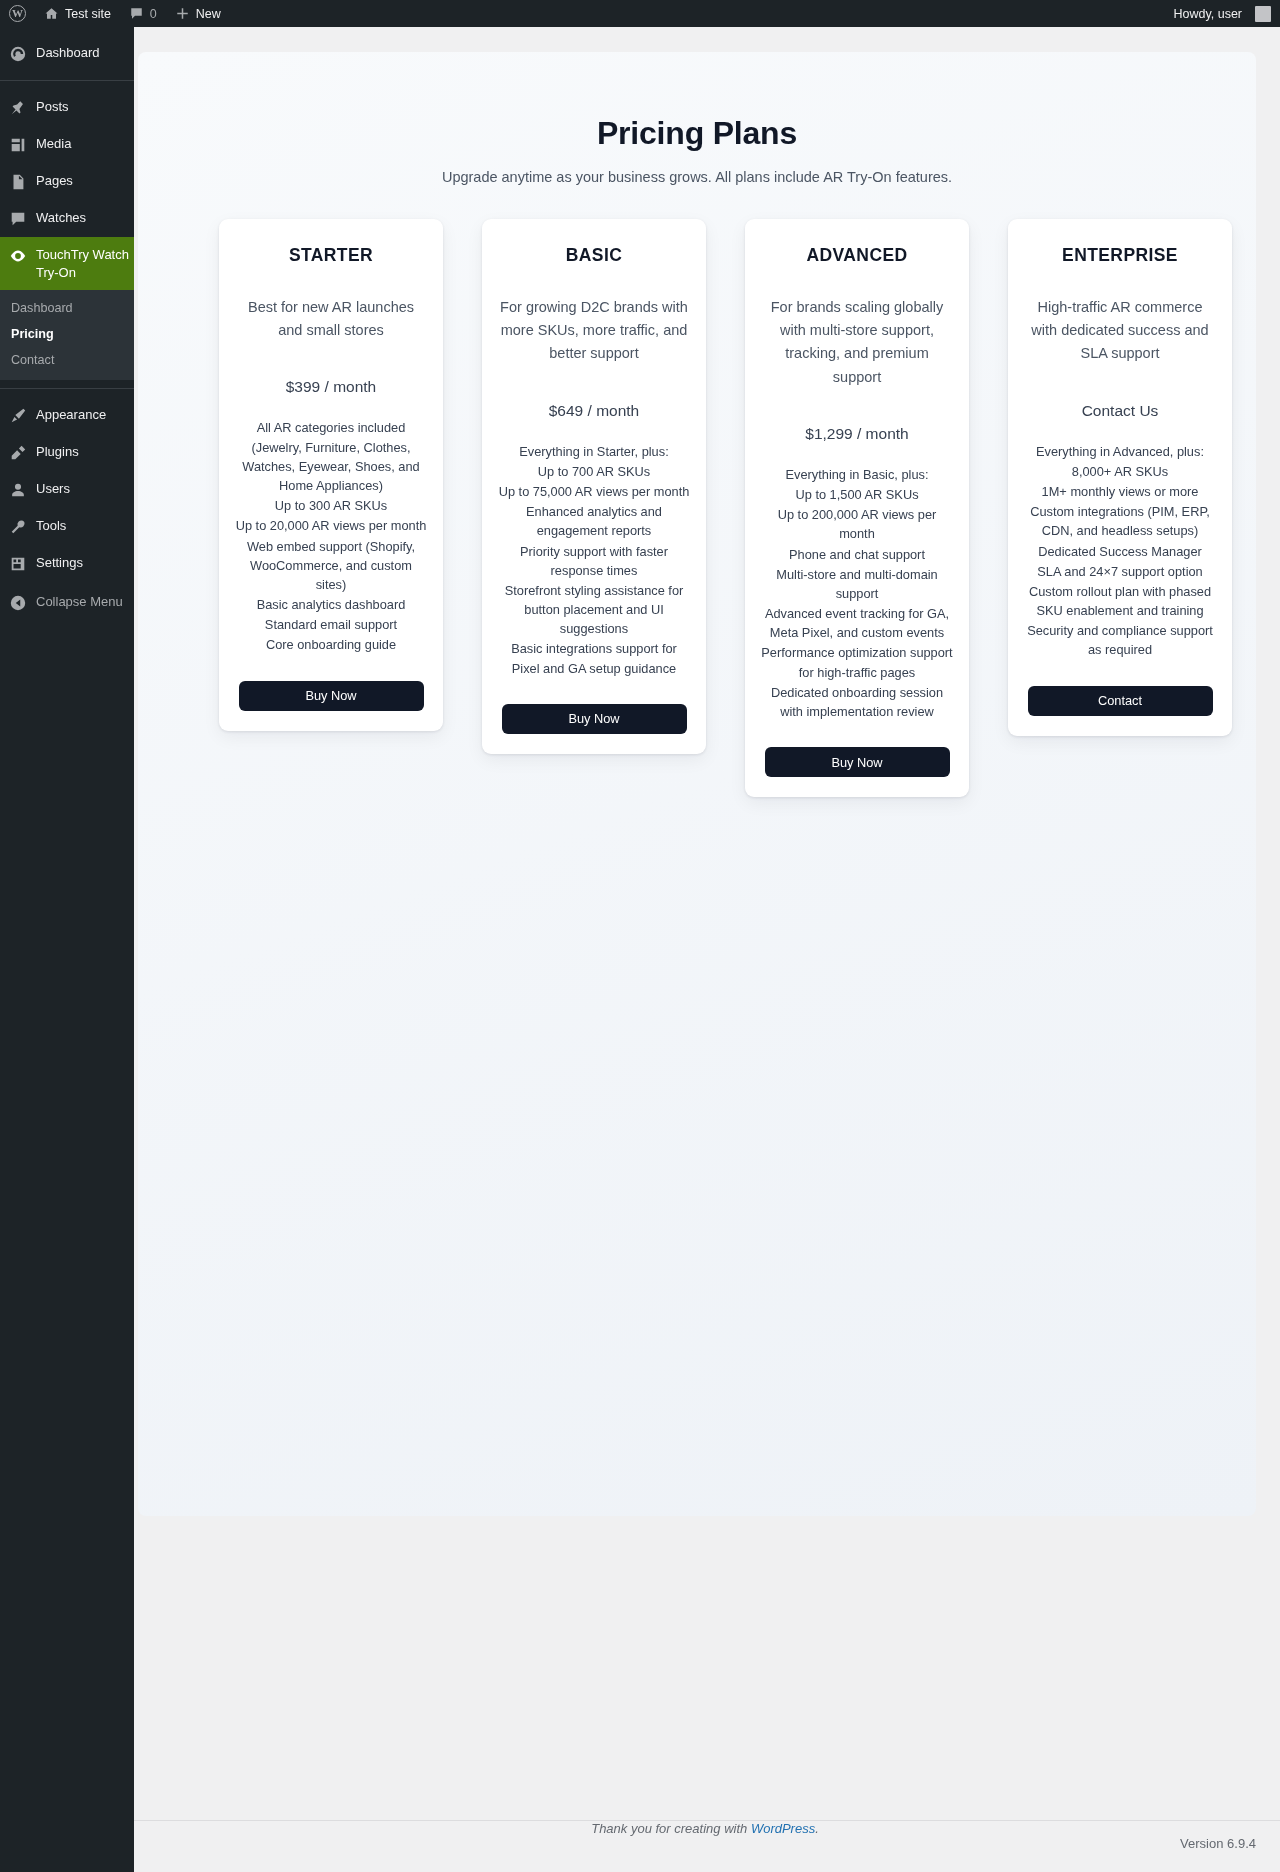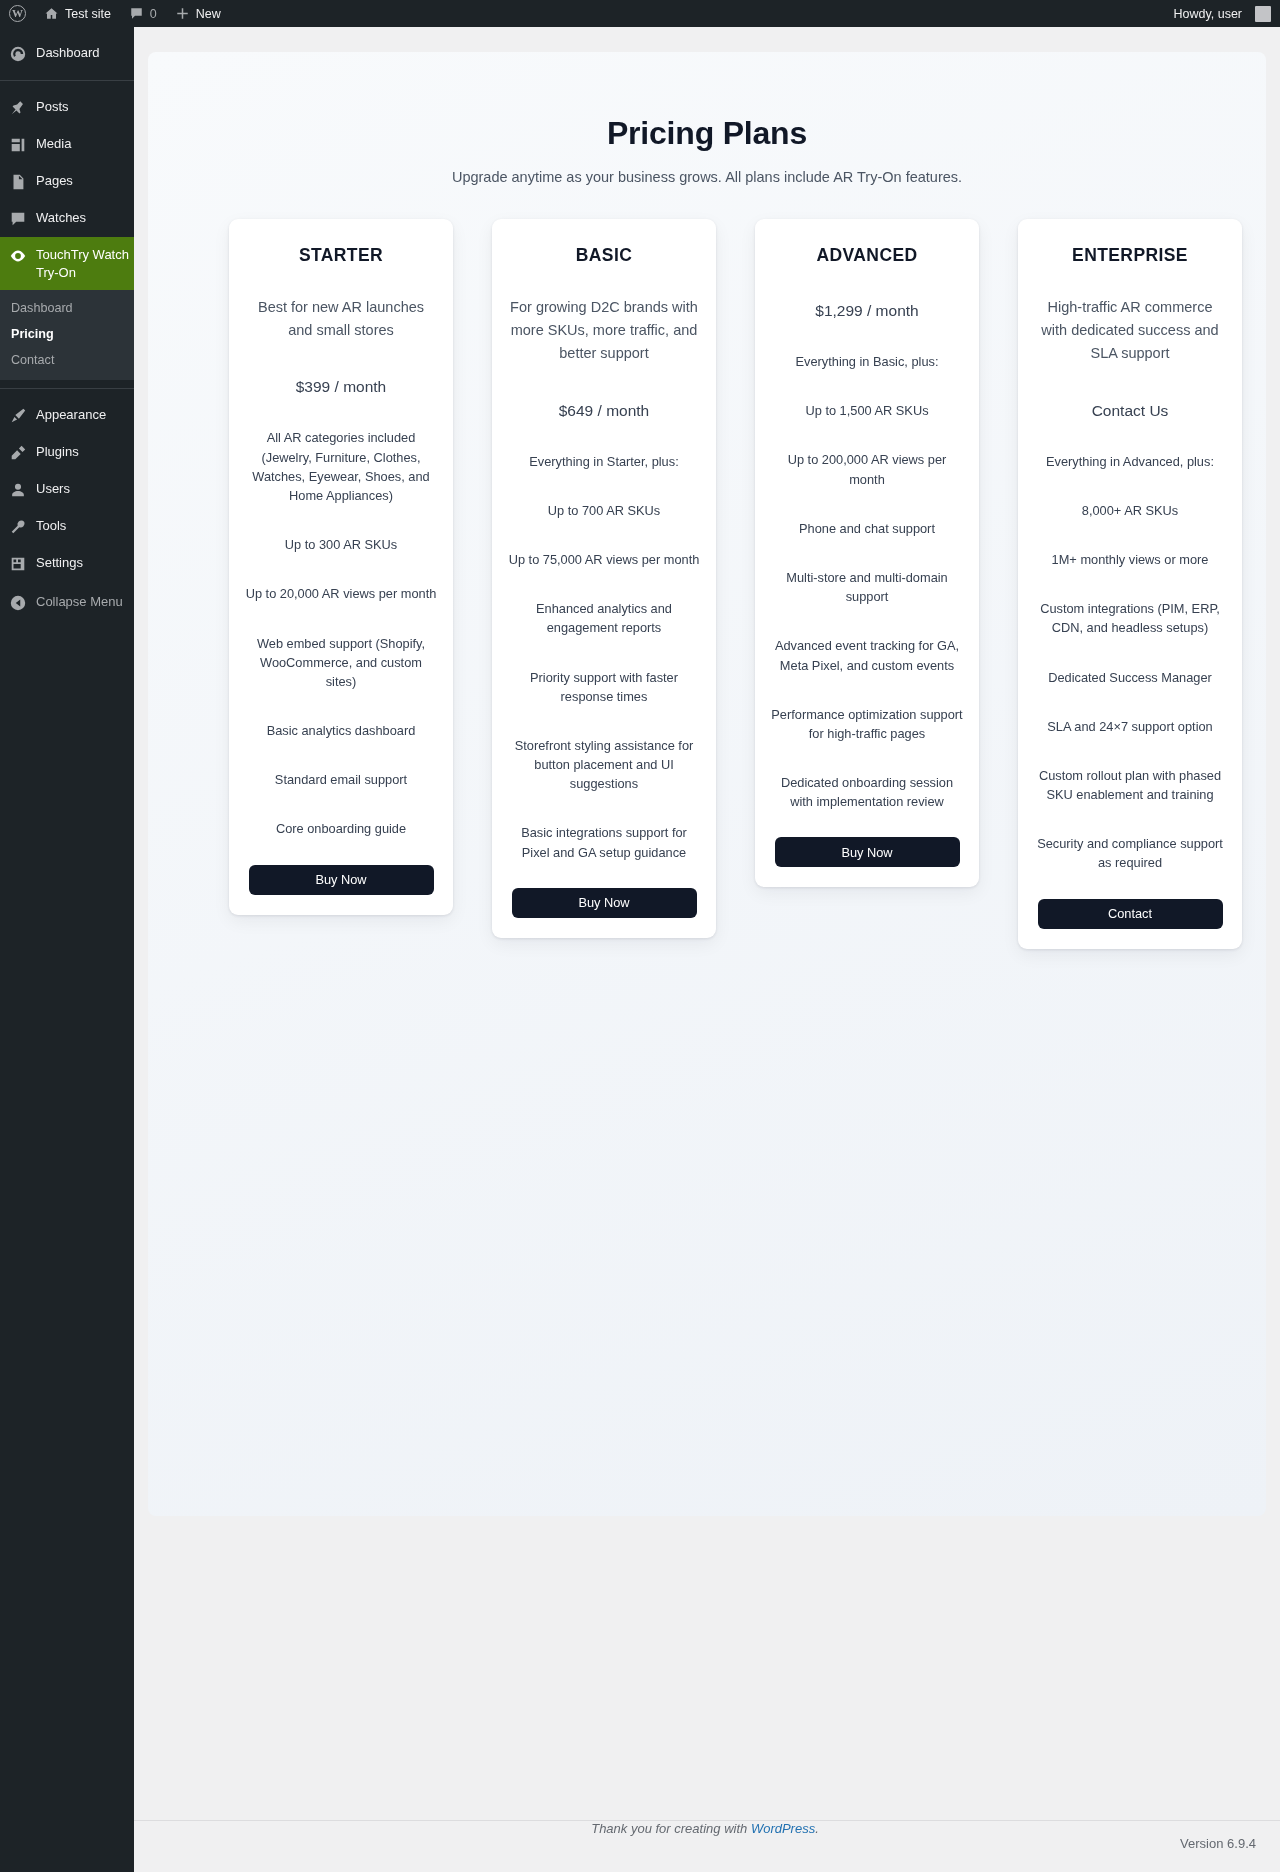--- a/index.html
+++ b/index.html
@@ -69,21 +69,21 @@
   }
   .submenu-item.current { color: #fff; font-weight: bold; }
   .collapse-row { padding-top: 11px; }
 
   
   #wpbody {
     position: absolute; top: 27px; left: 134px;
     width: 1146px; height: 1845px; background: #f0f0f1;
   }
   #wrap {
-    position: absolute; top: 25px; left: 14px;
+    position: absolute; top: 25px; left: 4px;
     width: 1118px; height: 1464px;
     background: linear-gradient(160deg,#f8fafc 0%,#eef2f7 100%);
     border-radius: 8px;
   }
   #page-head { padding-top: 63px; text-align: center; }
   #page-title {
     font-size: 32px; font-weight: bold; color: #111827;
     letter-spacing: -0.2px;
   }
   #page-sub {
@@ -111,22 +111,22 @@
   }
   .card-tag {
     margin-top: 30px; text-align: center;
     font-size: 14.5px; color: #4b5563; line-height: 1.6;
   }
   .card-price {
     margin-top: 36px; text-align: center;
     font-size: 15.5px; color: #374151;
   }
   .feat-list {
-    margin-top: 32px; list-style: none;
-    display: flex; flex-direction: column; gap: 30px;
+    margin-top: 22px; list-style: none;
+    display: flex; flex-direction: column; gap: 1px;
   }
   .feat-list li {
     text-align: center; font-size: 12.8px;
     color: #374151; line-height: 1.5;
   }
   .cta {
     margin-top: auto; padding-top: 26px;
     display: flex; justify-content: center;
   }
   .cta-btn {
@@ -319,20 +319,21 @@
           <li>Storefront styling assistance for button placement and UI suggestions</li>
           <li>Basic integrations support for Pixel and GA setup guidance</li>
         </ul>
         <div class="cta">
           <button class="cta-btn">Buy Now</button>
         </div>
       </div>
 
       <div class="card">
         <div class="card-name">ADVANCED</div>
+        <div class="card-tag">For brands scaling globally with multi-store support, tracking, and premium support</div>
         <div class="card-price">$1,299 / month</div>
         <ul class="feat-list">
           <li>Everything in Basic, plus:</li>
           <li>Up to 1,500 AR SKUs</li>
           <li>Up to 200,000 AR views per month</li>
           <li>Phone and chat support</li>
           <li>Multi-store and multi-domain support</li>
           <li>Advanced event tracking for GA, Meta Pixel, and custom events</li>
           <li>Performance optimization support for high-traffic pages</li>
           <li>Dedicated onboarding session with implementation review</li>

